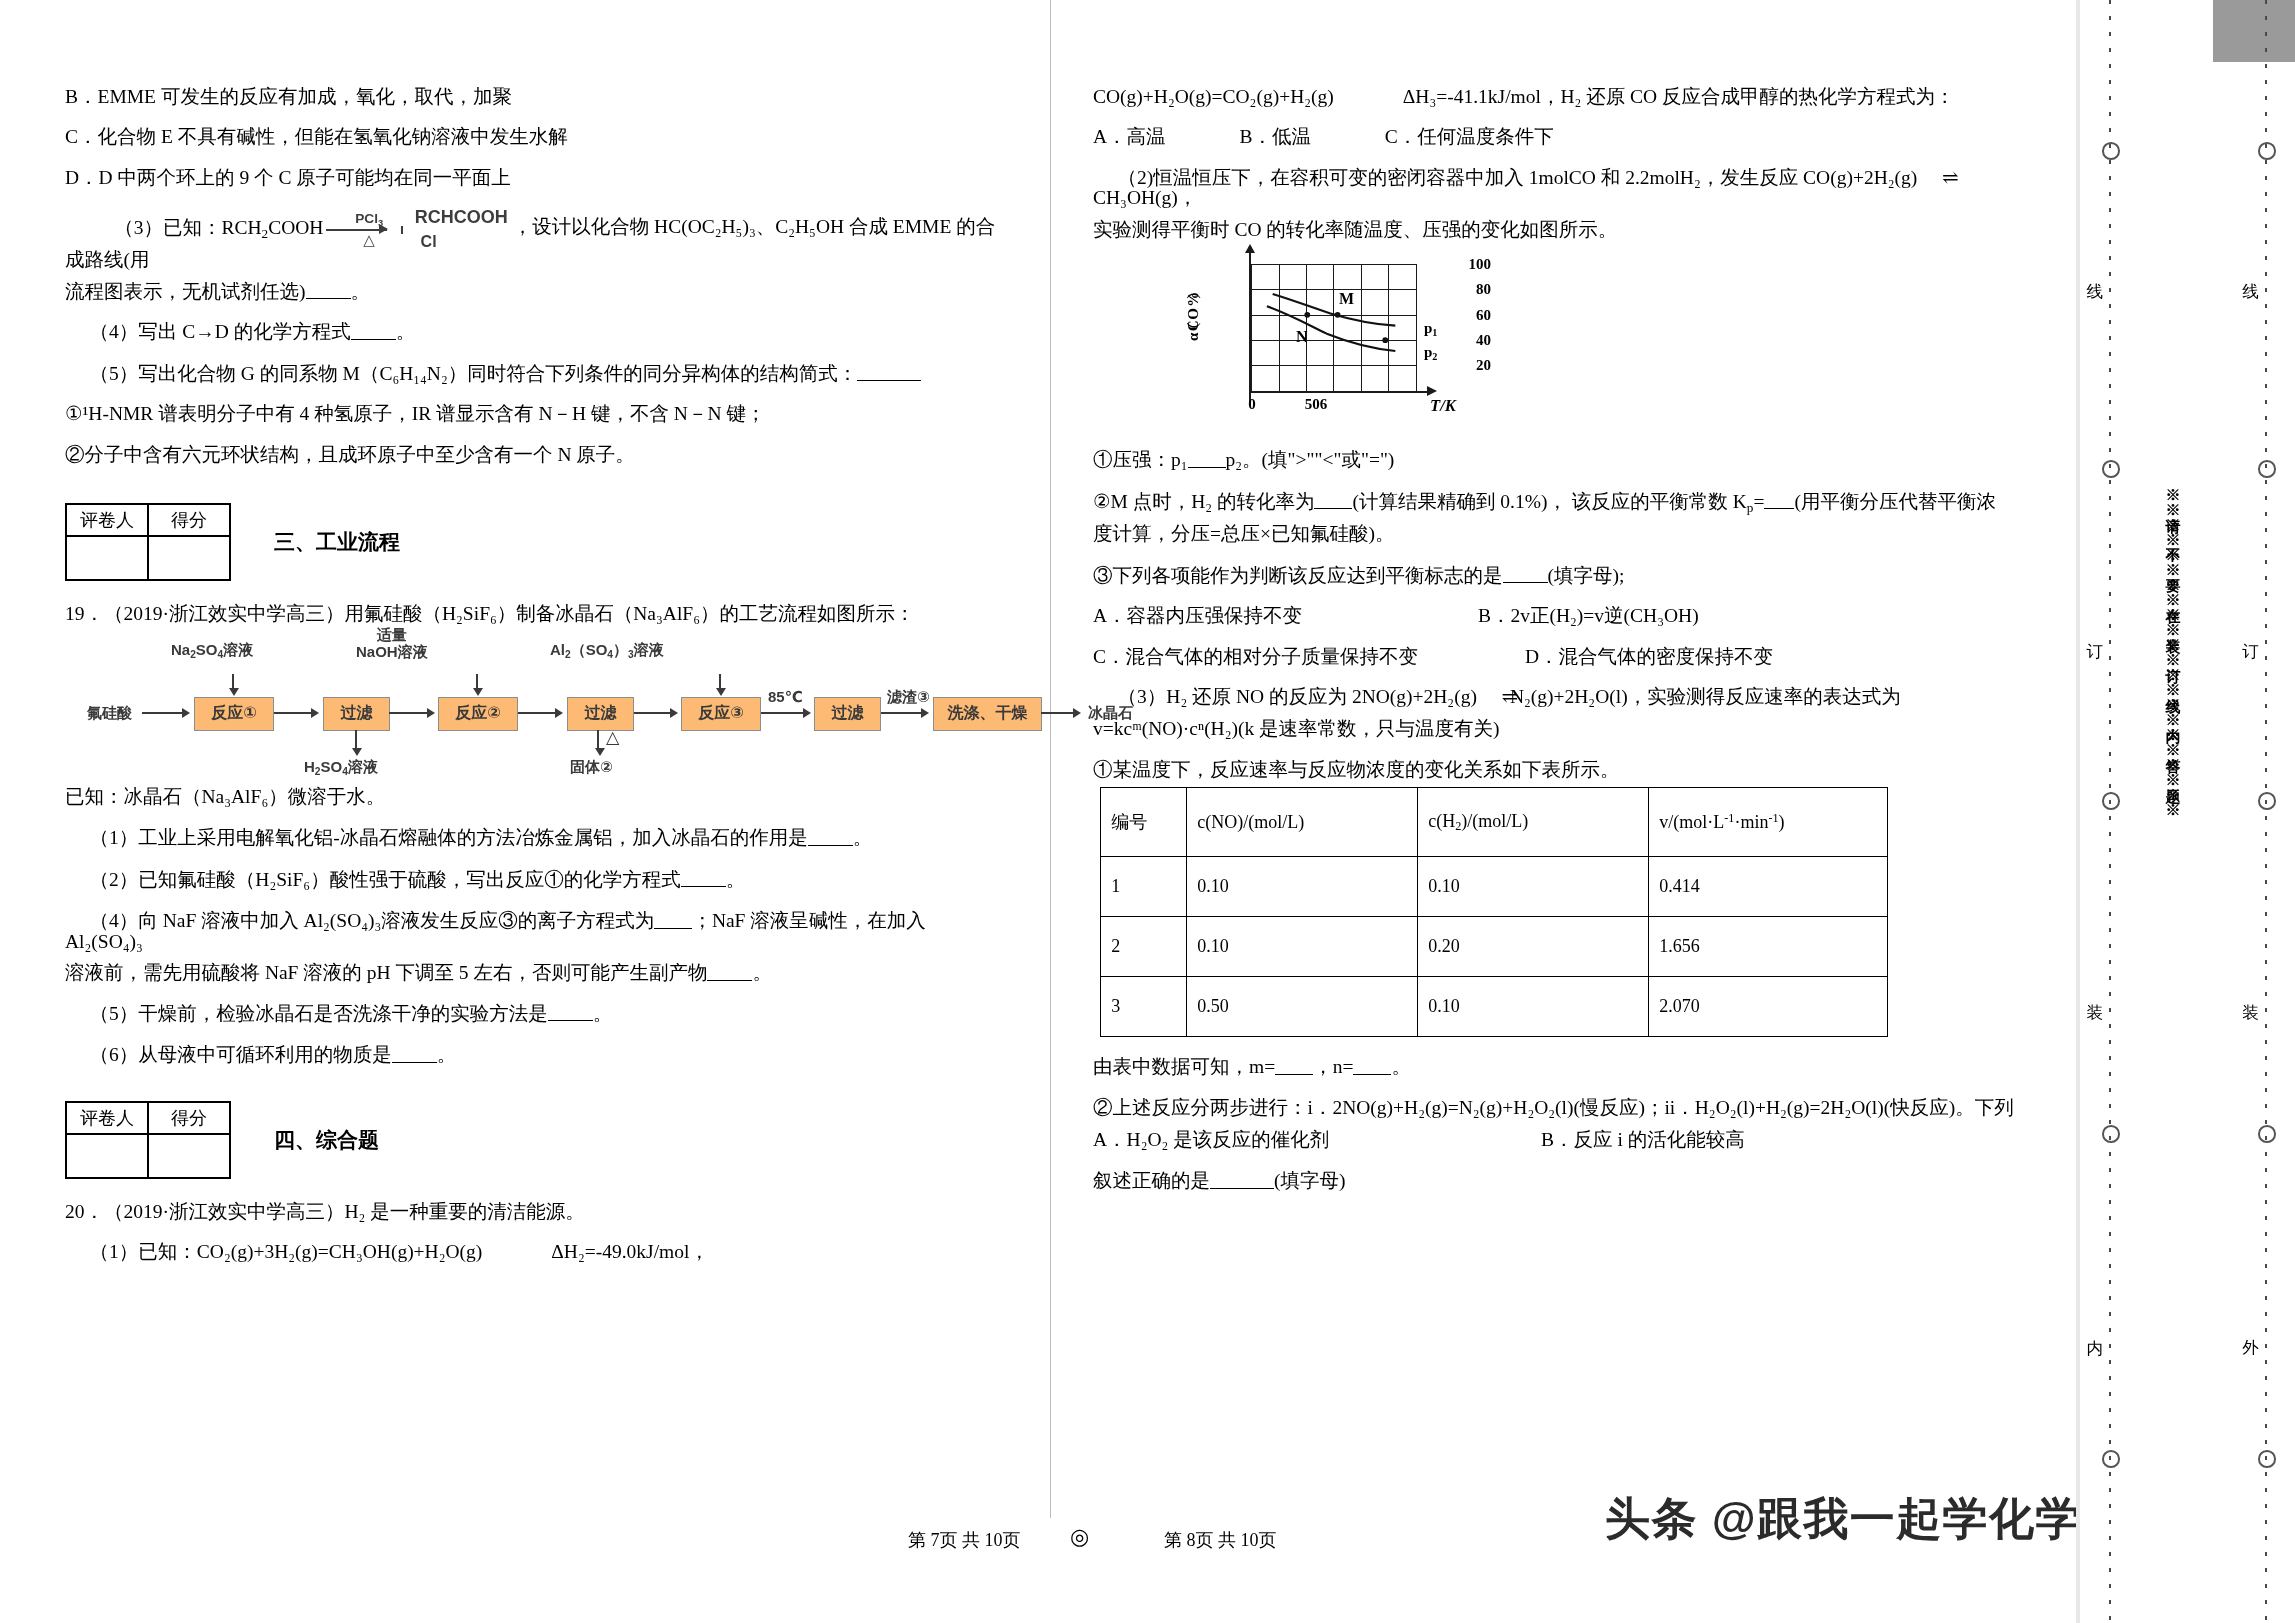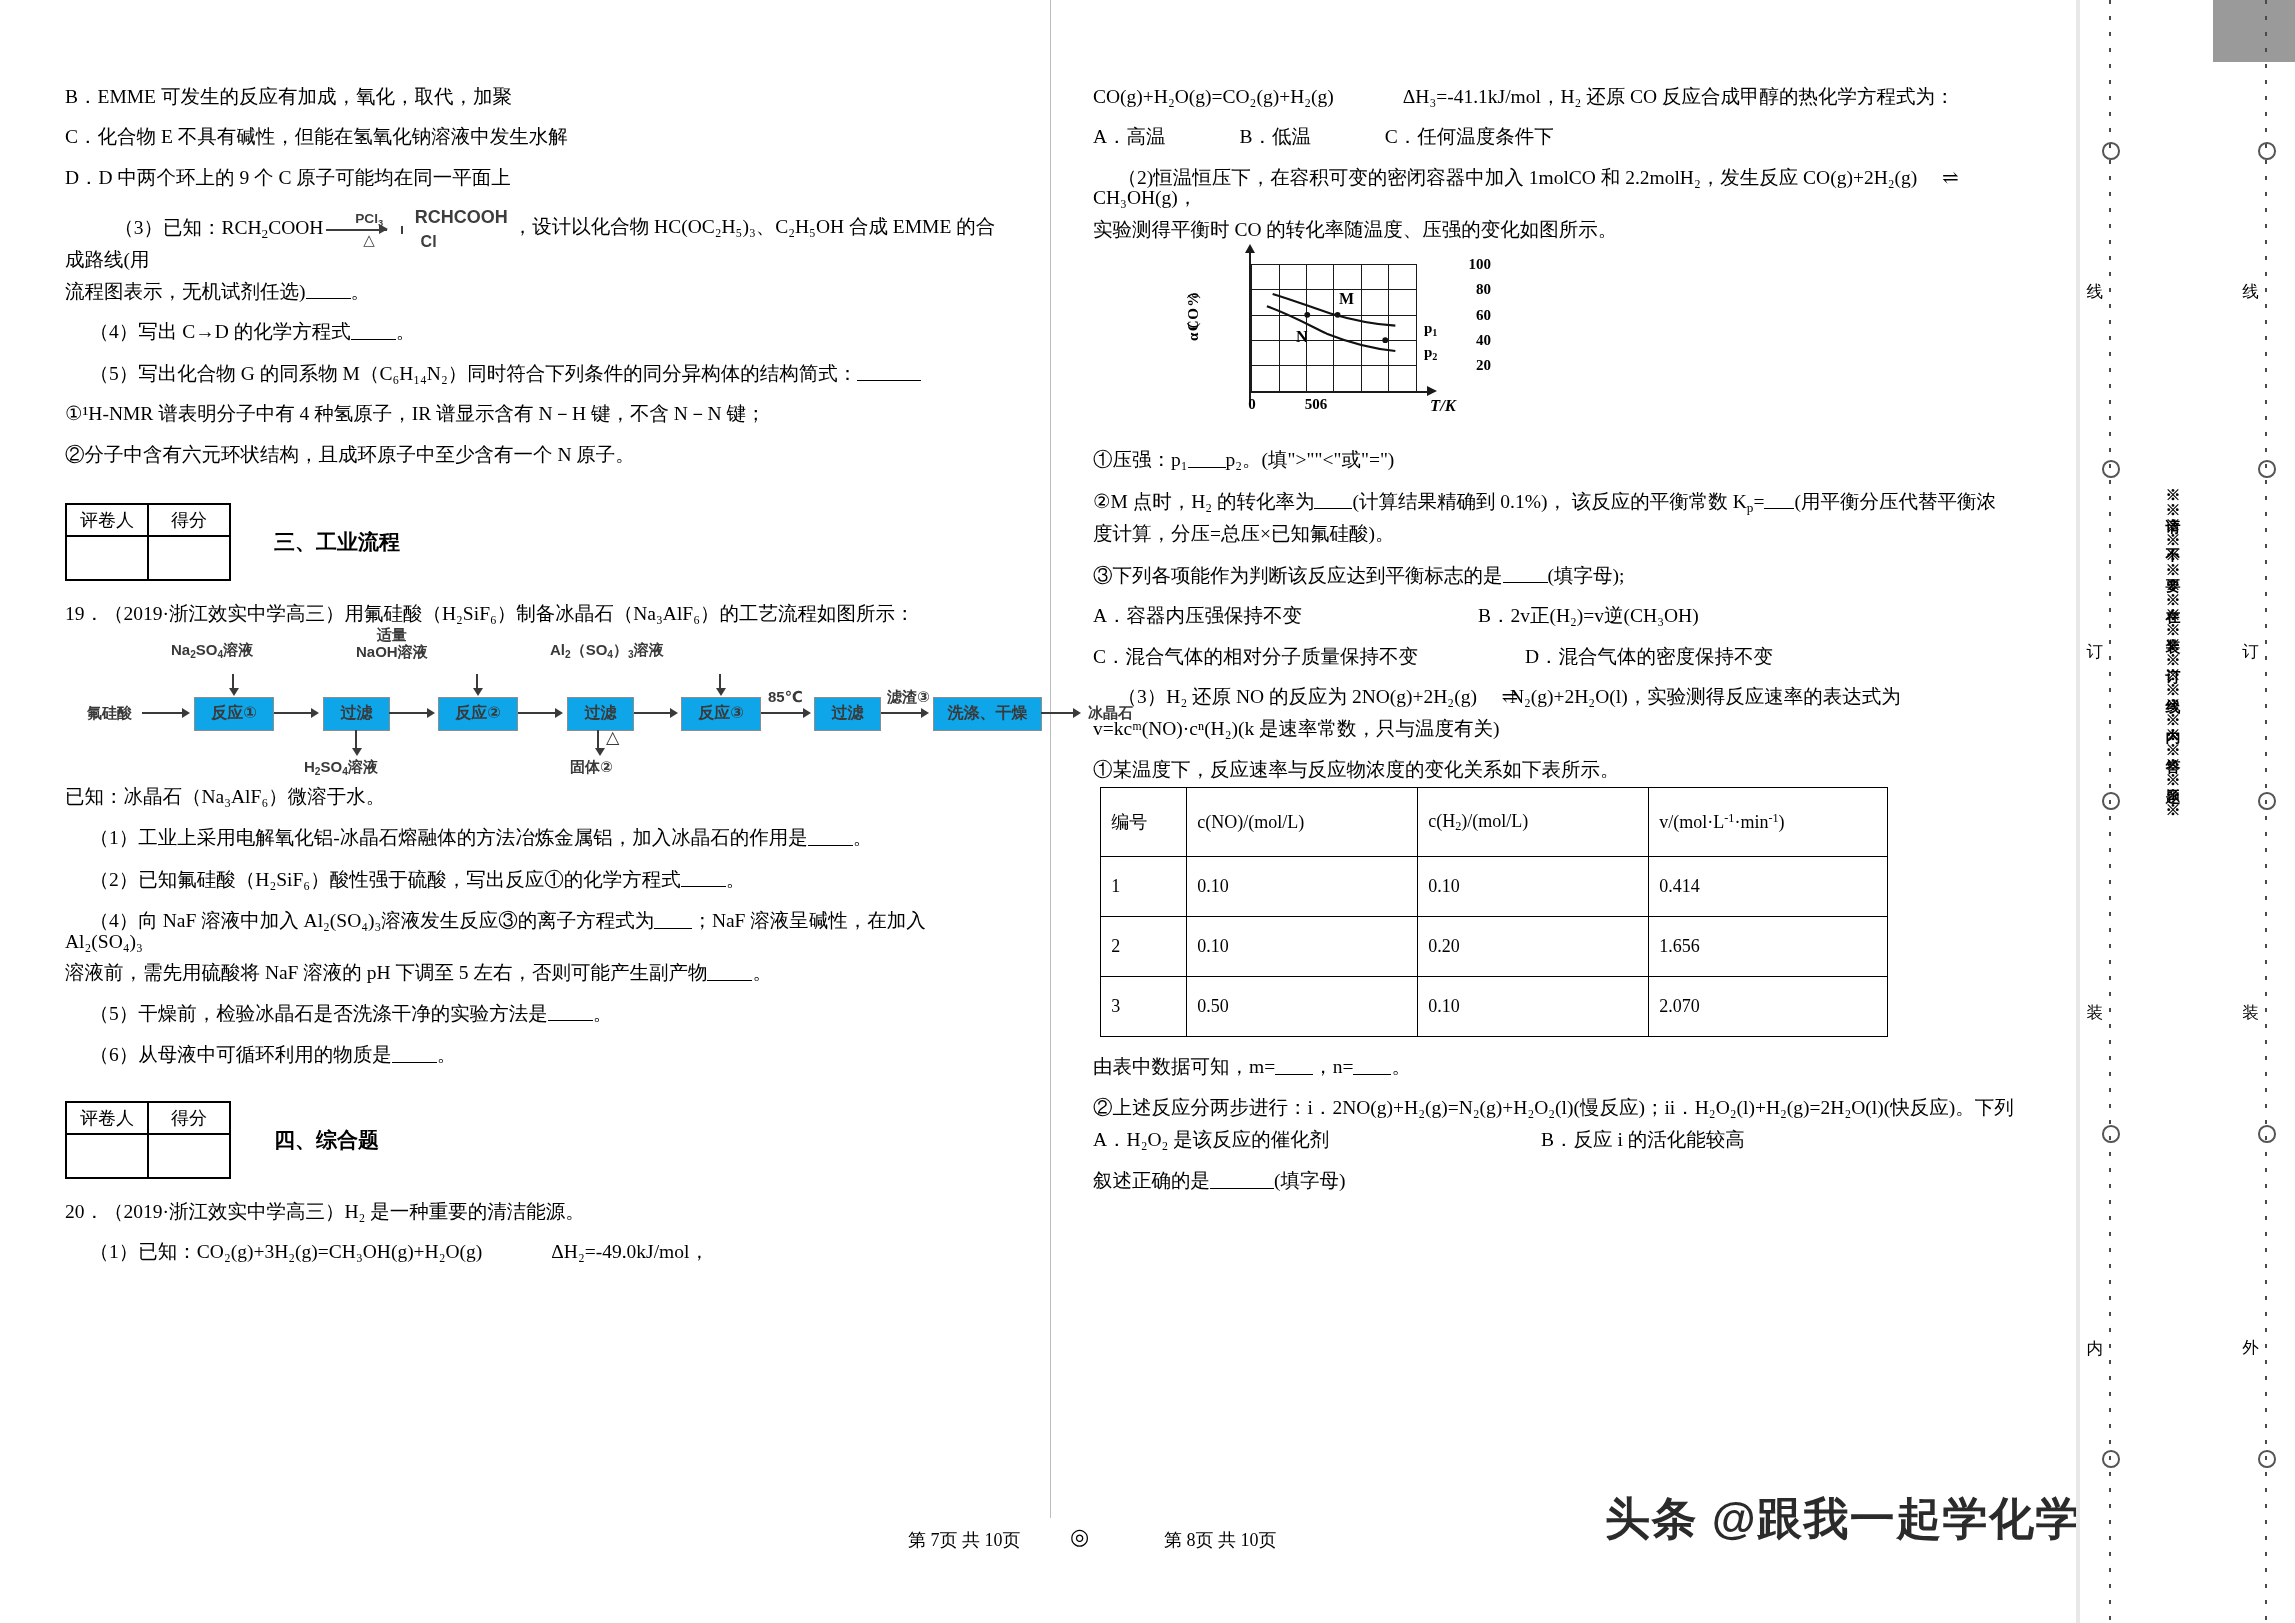--- a/index.html
+++ b/index.html
@@ -43,21 +43,21 @@
   .arrowbox .bot{font-size:15px;line-height:1;margin-top:0.7px;}
   .prodgrp{display:inline-flex;flex-direction:column;align-items:flex-start;
        font-family:"Liberation Sans","DejaVu Sans",sans-serif;color:#3d3d3d;}
   .prodgrp .up{font-size:18px;font-weight:bold;line-height:1;}
   .prodgrp .stem{width:1.4px;height:8px;background:#3d3d3d;margin-left:11px;}
   .prodgrp .dn{font-size:16px;font-weight:bold;line-height:1;margin-left:5.8px;}
 
   
   .flow{position:relative;width:889px;height:145px;margin:4.3px 0 13px 22px;
         font-family:"Liberation Sans","DejaVu Sans",sans-serif;color:#3a3a3a;}
-  .fbox{position:absolute;border:1.4px solid #8d8d8d;background:#0ea5e9;font-size:16px;font-weight:bold;
+  .fbox{position:absolute;border:1.4px solid #8d8d8d;background:#fdba74;font-size:16px;font-weight:bold;
         display:flex;align-items:center;justify-content:center;height:32px;white-space:nowrap;}
   .flbl{position:absolute;font-size:15px;font-weight:bold;white-space:nowrap;text-align:center;line-height:1.15;}
   .fline{position:absolute;background:#3a3a3a;height:2.2px;}
   .fvline{position:absolute;background:#3a3a3a;width:2.2px;}
   .fhead{position:absolute;width:0;height:0;border-left:8.7px solid #3a3a3a;
         border-top:5px solid transparent;border-bottom:5px solid transparent;}
   .fheaddn{position:absolute;width:0;height:0;border-top:8.7px solid #3a3a3a;
         border-left:5px solid transparent;border-right:5px solid transparent;}
   .ftri{position:absolute;font-size:17.4px;font-weight:normal;}
 

